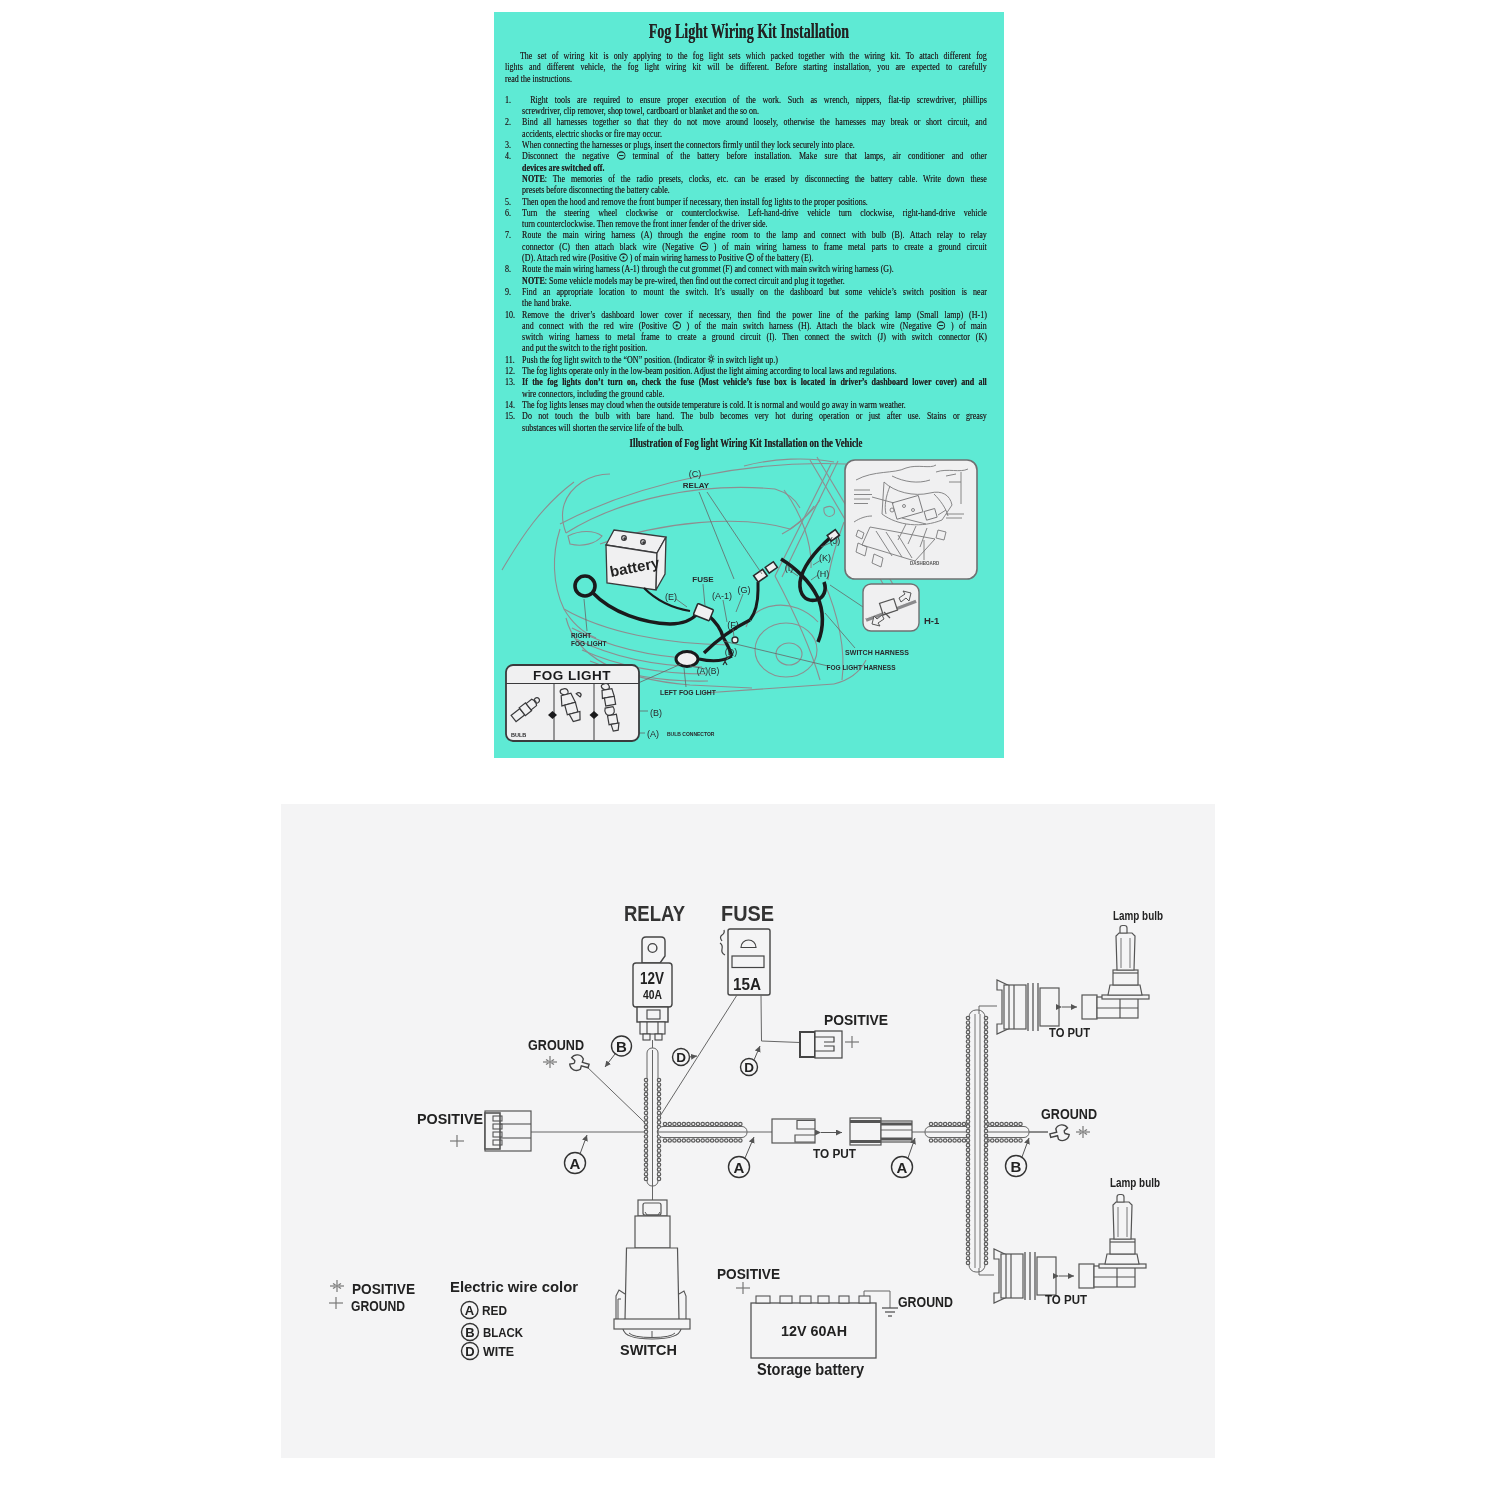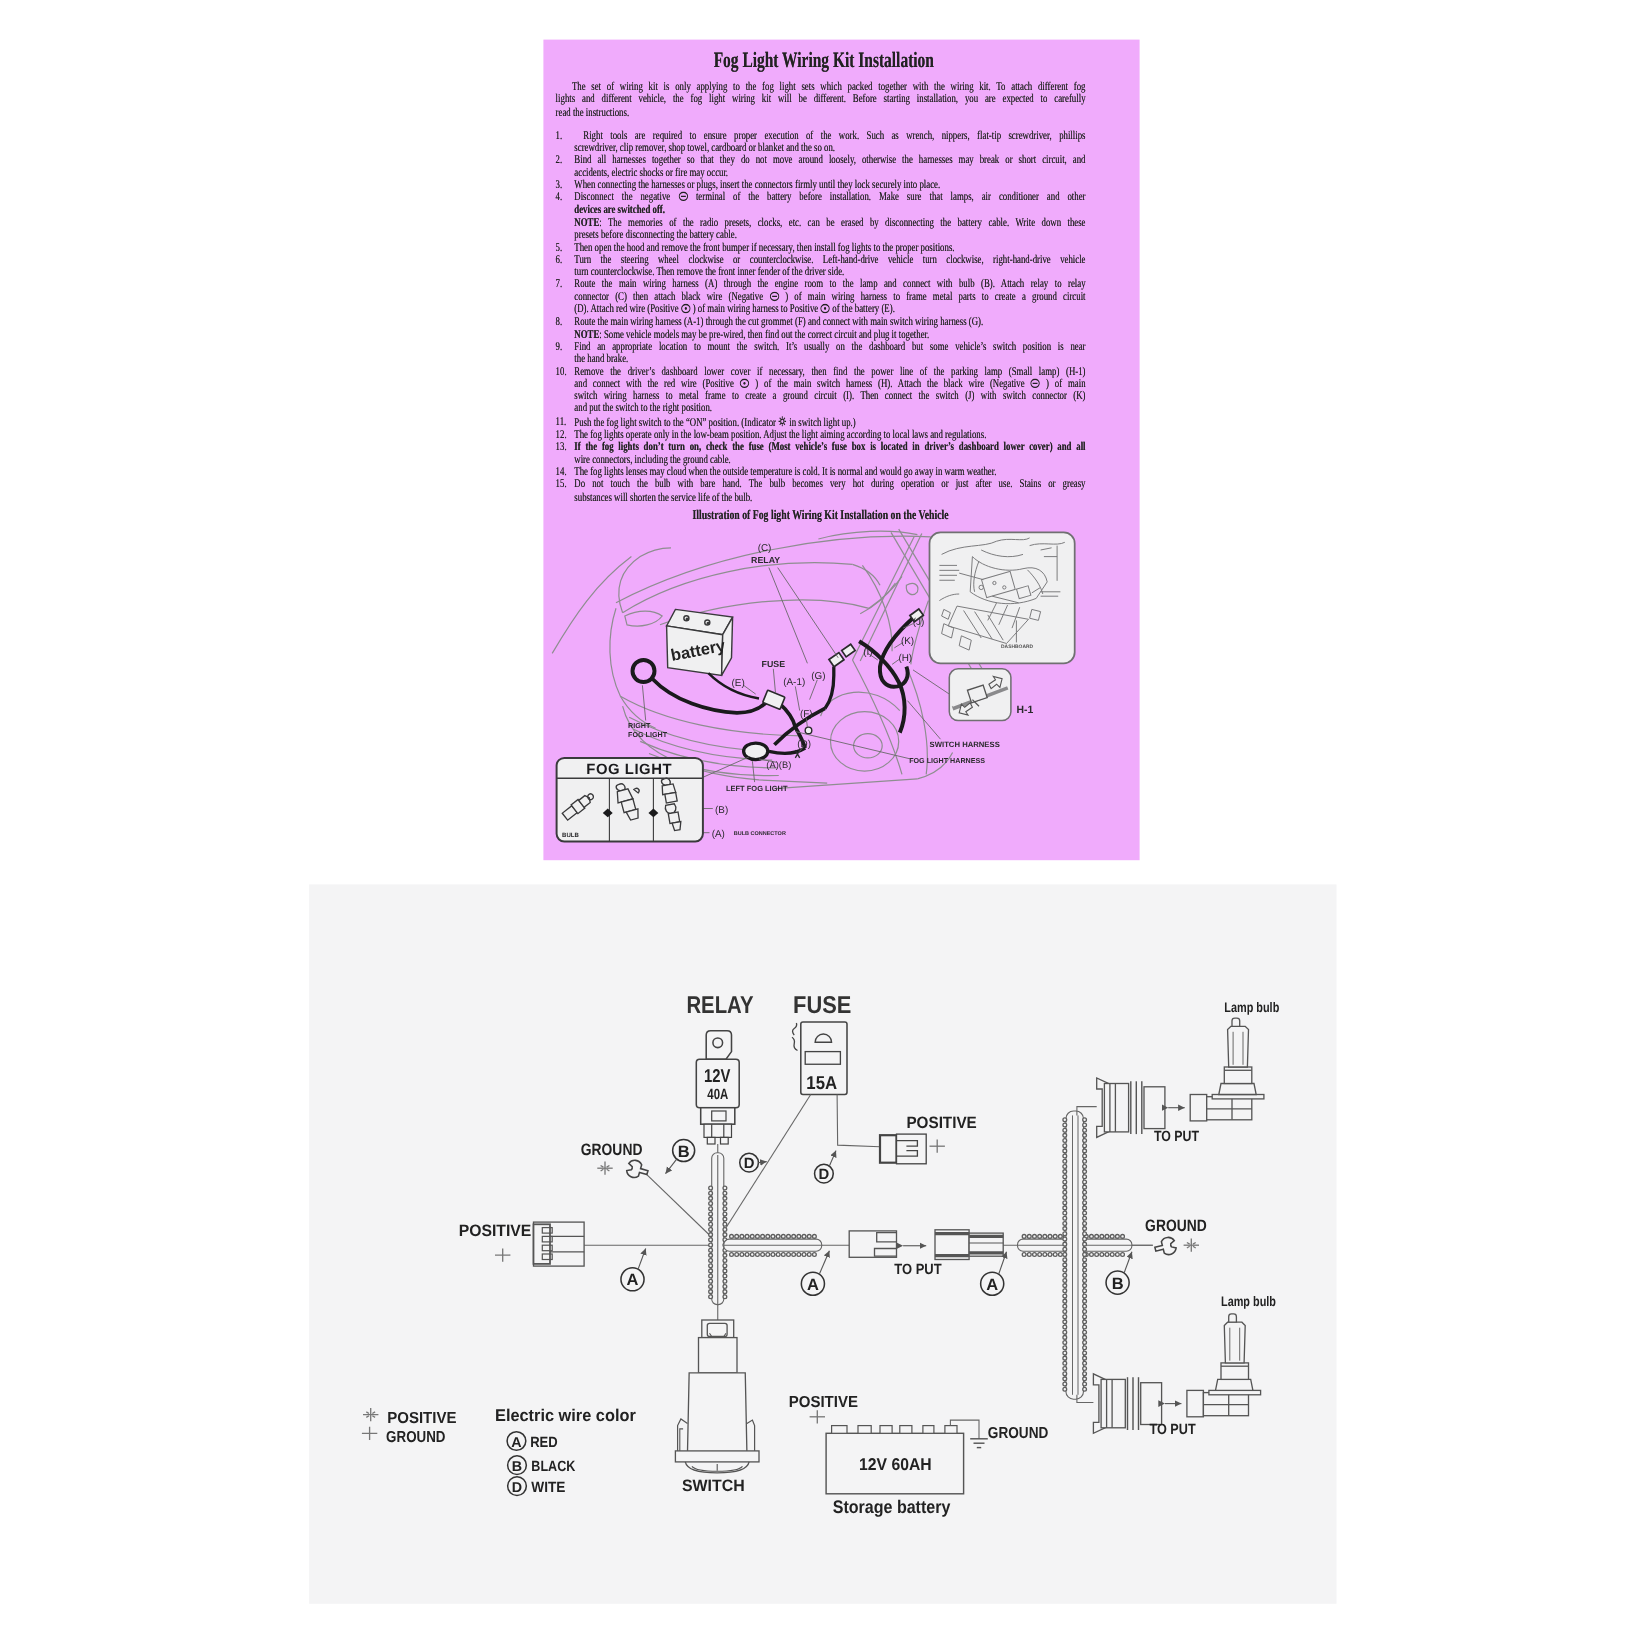--- a/index.html
+++ b/index.html
@@ -1,17 +1,17 @@
 <!DOCTYPE html>
 <html><head>
 <meta charset="utf-8">
 <style>
   html,body{margin:0;padding:0;background:#fff;}
   #canvas{position:relative;width:1500px;height:1500px;background:#ffffff;overflow:hidden;font-family:"Liberation Sans",sans-serif;}
-  #sheet1{position:absolute;left:494px;top:36px;width:510px;height:746px;background:#f0abfc;padding-left:32px;}
+  #sheet1{position:absolute;left:494px;top:12px;width:510px;height:746px;background:#5eead4;}
   .doc{position:absolute;left:0;top:0;width:689px;color:#222;text-shadow:0 0 0.6px rgba(50,50,50,0.75);font-family:"Liberation Serif",serif;font-size:10.8px;line-height:11.3px;transform:scaleX(0.74);transform-origin:0 0;}
   .doc .title{font-weight:bold;font-size:20px;line-height:21px;text-align:center;margin-top:9px;}
   .doc .title span{display:inline-block;transform:scaleX(0.95);transform-origin:center;white-space:nowrap;}
   .body{margin:8px 23px 0 15px;}
   .ln{position:relative;padding-left:23px;}
   .j{text-align:justify;text-align-last:justify;}
   .e{text-align:left;}
   .p0{padding-left:0;}
   .ind{text-indent:20px;}
   .num{position:absolute;left:0;top:0;}

